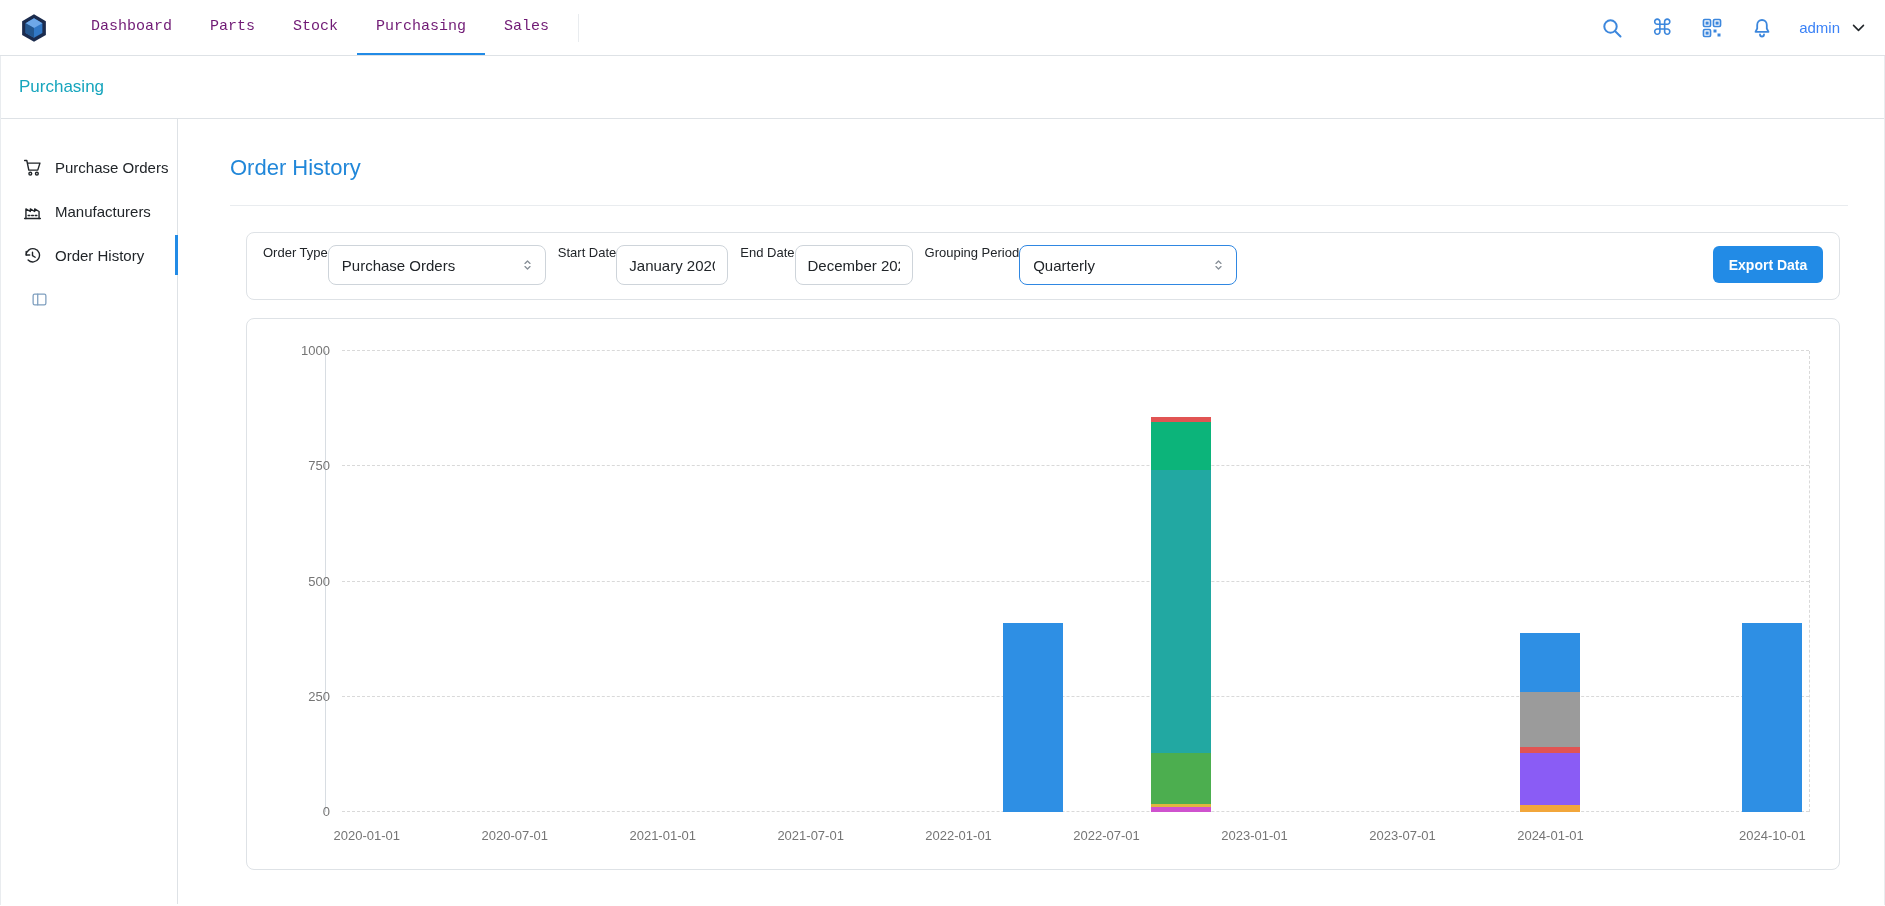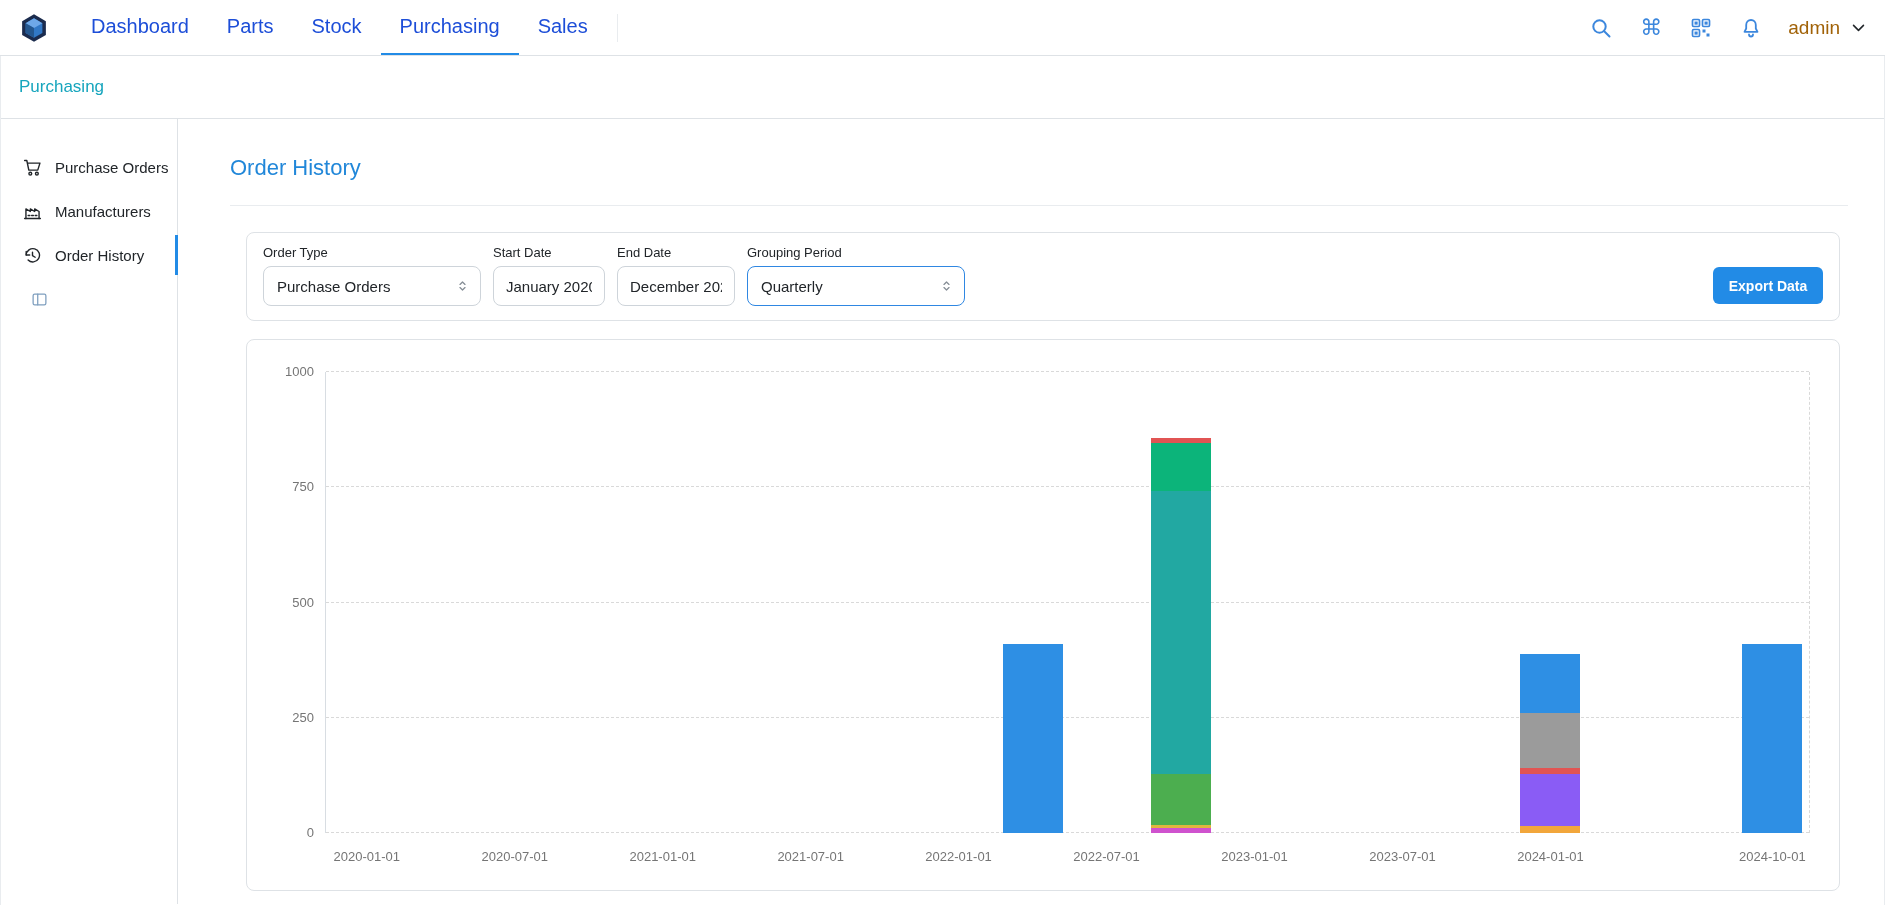--- a/index.html
+++ b/index.html
@@ -11,30 +11,30 @@
   }
 
   
   .navbar {
     height:56px; display:flex; align-items:center;
     border-bottom:1px solid #dee2e6; padding:0 18px 0 18px; background:#fff;
   }
   .logo { width:32px; height:32px; display:flex; align-items:center; justify-content:center; cursor:pointer; }
   .tabs { display:flex; height:100%; margin-left:22px; }
   .tab {
-    display:flex; align-items:center; padding:0 19px; font-size:20px; color:#1d4ed8;
-    border-bottom:2px solid transparent; cursor:pointer; white-space:nowrap;
+    display:flex; align-items:center; padding:0 19px; font-size:15px; color:#701a75;
+    border-bottom:2px solid transparent; cursor:pointer; white-space:nowrap;font-family:Liberation Mono, monospace;
   }
   .tab.active { border-bottom-color:#228be6; }
   .nav-sep { width:1px; height:28px; background:#e9ecef; margin-left:10px; align-self:center; }
   .nav-right { margin-left:auto; display:flex; align-items:center; gap:24px; }
   .nav-icon { width:26px; height:26px; display:flex; align-items:center; justify-content:center; cursor:pointer; }
   .cmd-glyph { font-size:22px; color:#3c87dd; line-height:1; }
   .user { display:flex; align-items:center; gap:10px; cursor:pointer; }
-  .user-name { font-size:19px; color:#a16207; }
+  .user-name { font-size:15px; color:#3b82f6; }
 
   
   .frame { border-left:1px solid #e9ecef; border-right:1px solid #e9ecef; height:849px; }
 
   
   .crumbbar { height:63px; border-bottom:1px solid #dee2e6; display:flex; align-items:center; padding:0 18px; }
   .crumb { color:#16a5bd; font-size:17px; cursor:pointer; }
 
   
   .content { display:flex; height:785px;gap:40px; }
@@ -51,21 +51,21 @@
 
   .main { flex:1; padding:36px 36px 0 12px; }
   .page-title { font-size:22px; font-weight:500; color:#2187d9; margin:0; }
   .title-rule { border:none; border-top:1px solid #e9ecef; margin:24px 0 0 0; }
 
   
   .filter-card {
     margin:26px 8px 0 16px; border:1px solid #dee2e6; border-radius:8px;
     padding:12px 16px 14px 16px; display:flex; gap:12px; align-items:flex-end;
   }
-  .fgroup { display:flex; flex-direction:column; }
+  .fgroup { display:flex; }
   .flabel { font-size:13px; color:#212529; margin-bottom:6px; }
   .select-box {
     height:40px; border:1px solid #ced4da; border-radius:8px; background:#fff;
     display:flex; align-items:center; padding:0 34px 0 13px; font-size:15px;
     position:relative; cursor:pointer;
   }
   .select-box.focused { border:1.5px solid #2f87e2; }
   .select-chevrons { position:absolute; right:10px; top:50%; transform:translateY(-50%); }
   .w-lg { width:218px; }
   .date-input {
@@ -82,21 +82,21 @@
 
   
   .chart-card {
     margin:18px 8px 0 16px; border:1px solid #dee2e6; border-radius:8px;
     height:552px; position:relative;
   }
   .plot {
     position:absolute; left:78px; right:29px; top:32px; height:461px;
     border-left:1px solid #d8dde2; border-right:1px dashed #d9d9d9;
   }
-  .gridline { position:absolute; left:0; right:0; height:0; border-top:1px dashed #d9d9d9; }
+  .gridline { position:absolute; left:16px; right:0; height:0; border-top:1px dashed #d9d9d9; }
   .ytick {
     position:absolute; right:calc(100% + 12px); top:-8px;
     font-size:13px; color:#757575; white-space:nowrap;
   }
   .xtick {
     position:absolute; top:calc(100% + 16px); transform:translateX(-50%);
     font-size:13px; color:#757575; white-space:nowrap;
   }
   .bar {
     position:absolute; bottom:0; width:60px;

